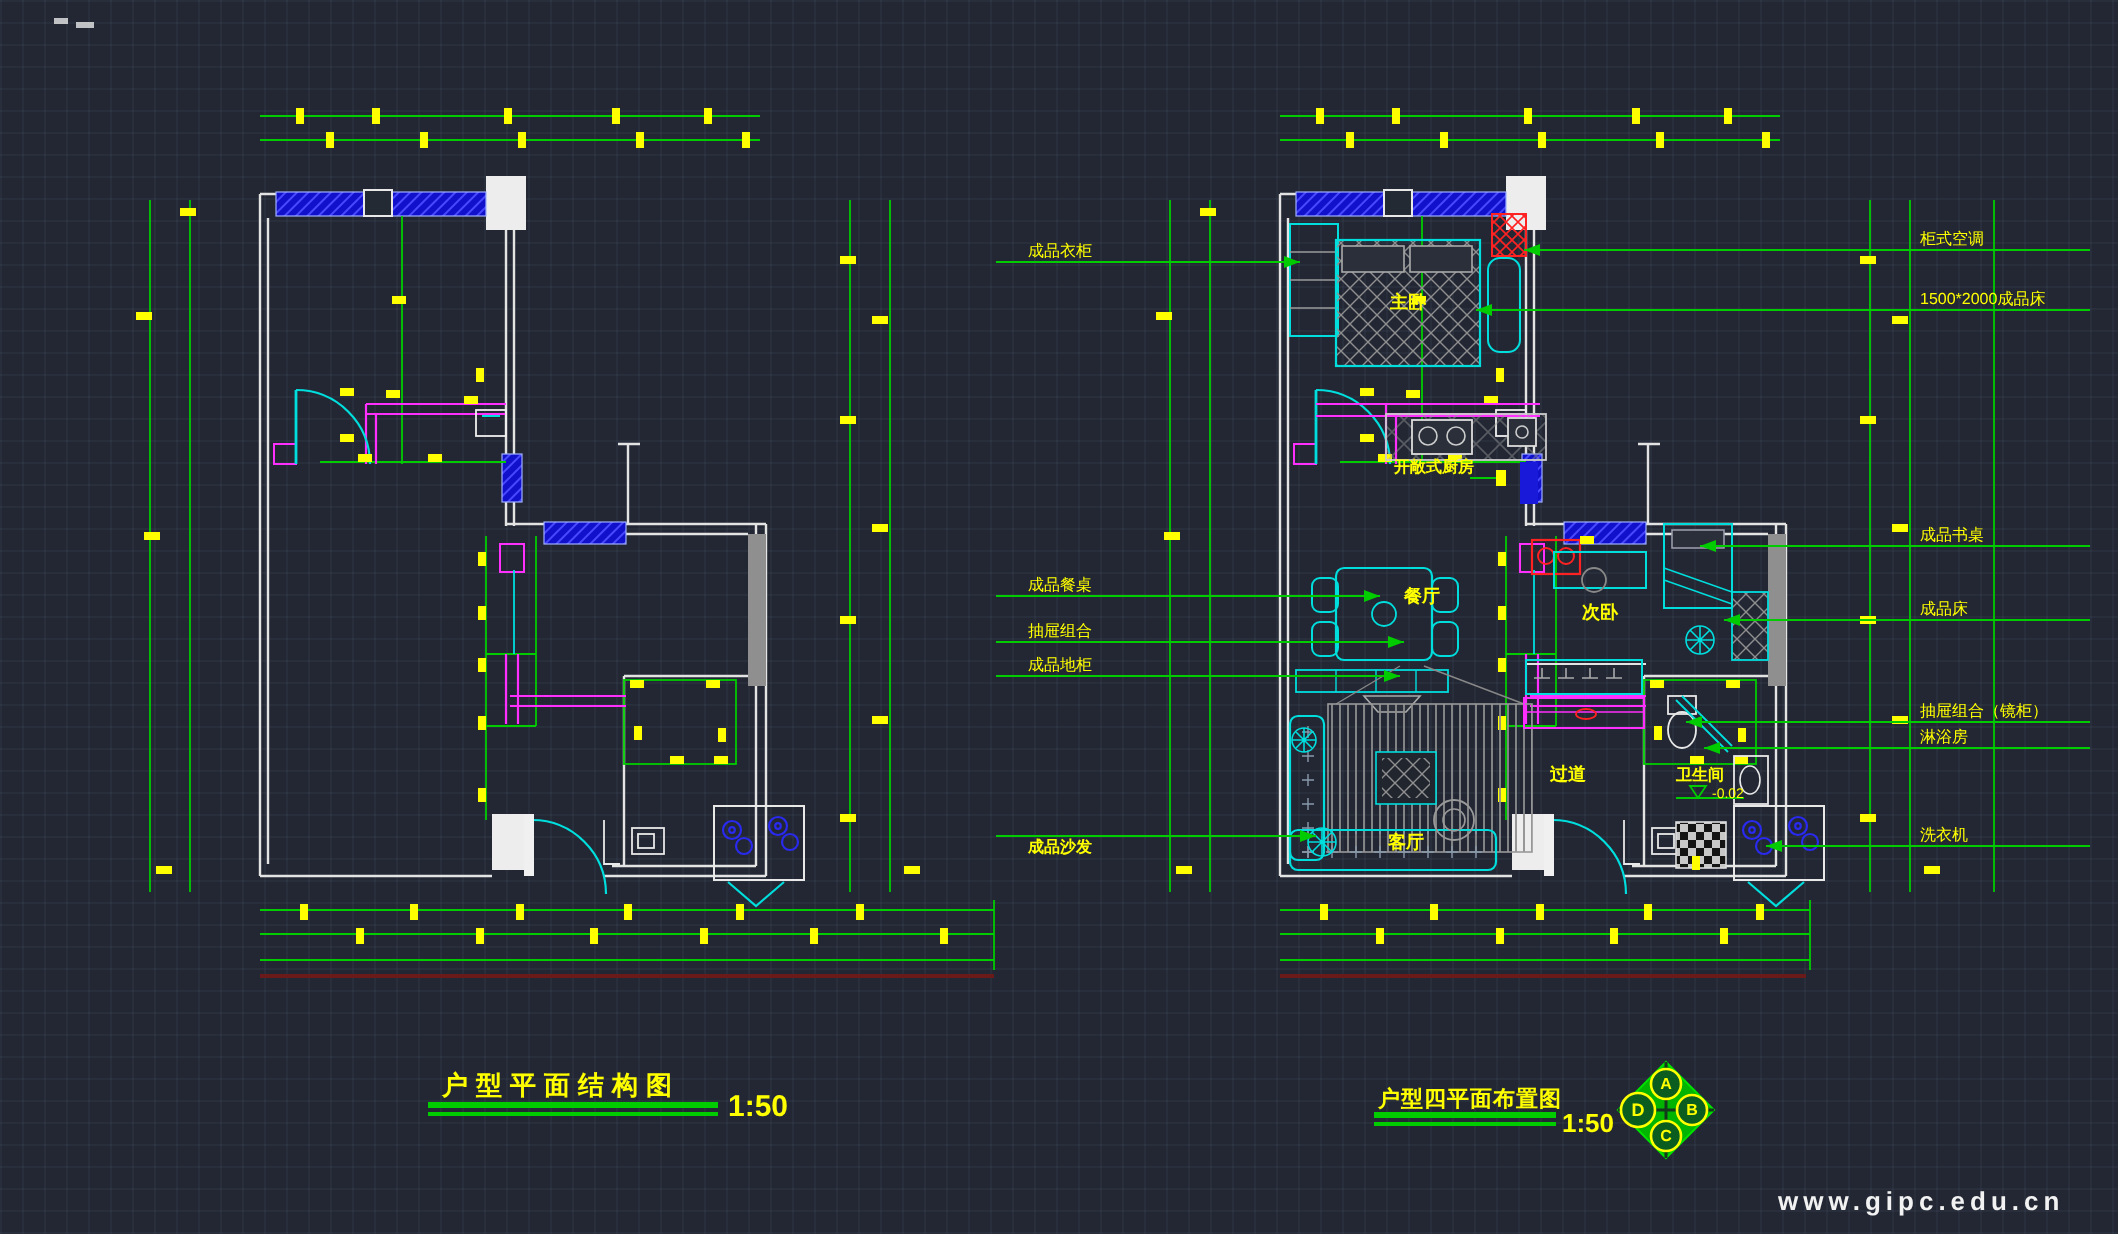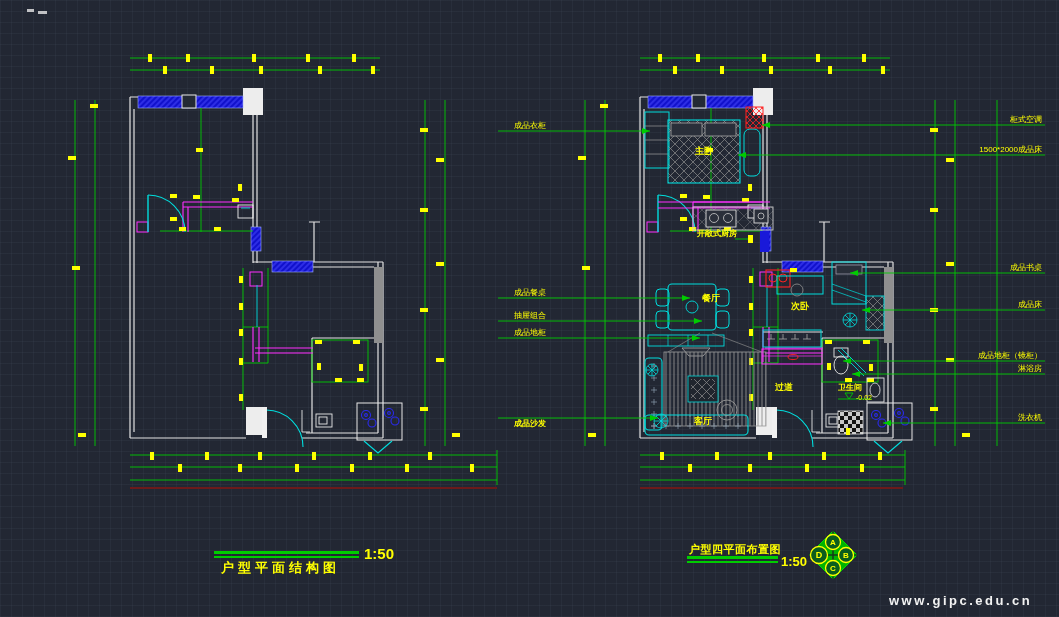--- a/index.html
+++ b/index.html
@@ -9,21 +9,21 @@
     background-image:
       linear-gradient(rgba(150,170,200,0.055) 1px, transparent 1px),
       linear-gradient(90deg, rgba(150,170,200,0.055) 1px, transparent 1px);
     background-size:11px 11px;
     font-family:"Liberation Sans", sans-serif;
   }
   #vector{position:absolute;left:0;top:0;}
   .lbl{position:absolute;color:#ffff00;font-size:9px;line-height:10px;white-space:nowrap;}
   .room{transform:translateX(-50%);font-weight:bold;}
   .annoL{width:60px;text-align:right;font-size:8px;line-height:9px;}
-  .annoR{width:82px;text-align:right;font-size:8px;line-height:9px;}
+  .annoR{width:82px;font-size:8px;line-height:9px;}
   .title-cn{position:absolute;color:#ffff00;font-weight:bold;white-space:nowrap;}
   .scale{position:absolute;color:#ffff00;font-weight:bold;white-space:nowrap;}
   .idx-letter{position:absolute;color:#ffff00;font-size:8px;font-weight:bold;transform:translate(-50%,-50%);}
   .wm1{position:absolute;left:882px;top:575px;color:#f2f2f2;font-size:15px;font-weight:bold;letter-spacing:2px;white-space:nowrap;}
   .wm2{position:absolute;left:889px;top:593px;color:#f2f2f2;font-size:13px;font-weight:bold;letter-spacing:2.5px;white-space:nowrap;}
   .artifact{position:absolute;background:#e8e8e8;opacity:.8;}
   .lvl{font-size:7px;}
 </style>
 </head>
 <body>
@@ -323,25 +323,25 @@
   <div class="lbl annoL" style="left:486px;top:121px;">成品衣柜</div>
   <div class="lbl annoL" style="left:486px;top:288px;">成品餐桌</div>
   <div class="lbl annoL" style="left:486px;top:311px;">抽屉组合</div>
   <div class="lbl annoL" style="left:486px;top:328px;">成品地柜</div>
   <div class="lbl annoL" style="left:486px;top:419px;font-weight:bold;">成品沙发</div>
 
   <div class="lbl annoR" style="left:960px;top:115px;">柜式空调</div>
   <div class="lbl annoR" style="left:960px;top:145px;">1500*2000成品床</div>
   <div class="lbl annoR" style="left:960px;top:263px;">成品书桌</div>
   <div class="lbl annoR" style="left:960px;top:300px;">成品床</div>
-  <div class="lbl annoR" style="left:960px;top:351px;">成品地柜（镜柜）</div>
+  <div class="lbl annoR" style="left:960px;top:351px;">抽屉组合（镜柜）</div>
   <div class="lbl annoR" style="left:960px;top:364px;">淋浴房</div>
   <div class="lbl annoR" style="left:960px;top:413px;">洗衣机</div>
 
-  <div class="title-cn" style="left:221px;top:534px;font-size:13px;letter-spacing:4px;margin-top:25px;">户型平面结构图</div>
+  <div class="title-cn" style="left:221px;top:534px;font-size:13px;letter-spacing:4px;">户型平面结构图</div>
   <div class="scale" style="left:364px;top:545px;font-size:15px;">1:50</div>
   <div class="title-cn" style="left:689px;top:542px;font-size:11px;letter-spacing:0.5px;">户型四平面布置图</div>
   <div class="scale" style="left:781px;top:554px;font-size:13px;">1:50</div>
 
   <div class="idx-letter" style="left:833px;top:542px;">A</div>
   <div class="idx-letter" style="left:846px;top:555px;">B</div>
   <div class="idx-letter" style="left:833px;top:568px;">C</div>
   <div class="idx-letter" style="left:819px;top:555px;font-size:9px;">D</div>
 
   <div class="wm2">www.gipc.edu.cn</div>

